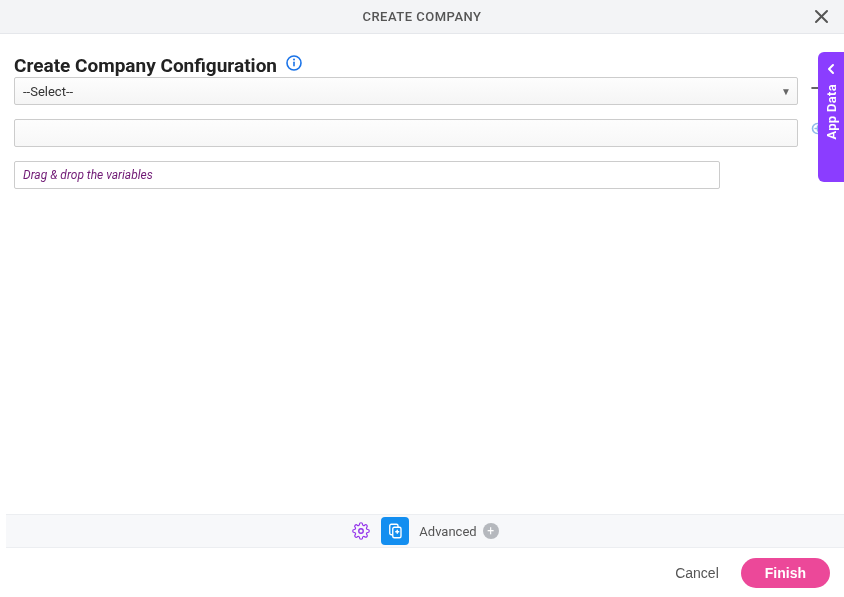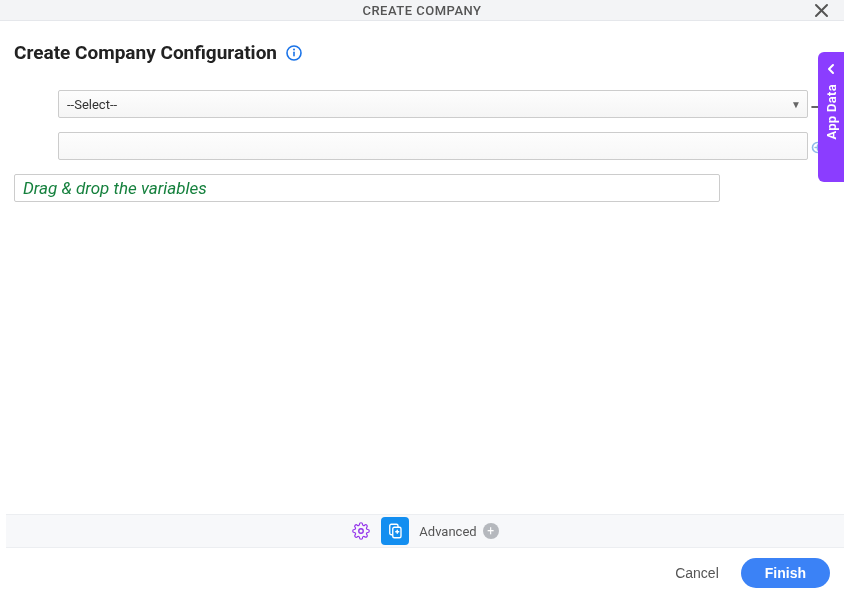--- a/index.html
+++ b/index.html
@@ -8,21 +8,21 @@
     font-size: 14px;
     color: #333;
     width: 844px;
     height: 597px;
     position: relative;
     background: #fff;
     overflow: hidden;
   }
   .header {
     background: #f3f4f6;
-    height: 21px;
+    height: 34px;
     display: flex;
     align-items: center;
     justify-content: center;
     position: relative;
     border-bottom: 1px solid #e5e7eb;
   }
   .header-title {
     font-size: 13px;
     letter-spacing: 0.5px;
     color: #555;
@@ -41,23 +41,21 @@
     cursor: pointer;
     color: #555;
   }
   .close-icon svg { stroke: #555; }
 
   .main {
     padding: 20px 14px 0 14px;
   }
   .page-title-row {
     display: flex;
-    align-items: center;
     gap: 8px;
-    margin-bottom: 26px;
   }
   .page-title {
     font-size: 19px;
     font-weight: 700;
     color: #222;
   }
   .info-icon {
     width: 18px;
     height: 18px;
     color: #1a73e8;
@@ -69,23 +67,22 @@
   .field-row { margin-bottom: 14px; }
   .field-label {
     font-size: 14px;
     color: #333;
     margin-bottom: 4px;
     display: block;
   }
   .required { color: #d93025; }
   .field-control-row {
     display: flex;
-    align-items: flex-end;
-    gap: 0;
-    margin-left: 44px;
+    align-items: flex-start;
+    gap: 10px;
   }
   .select-box {
     flex: 1;
     height: 28px;
     border: 1px solid #ccc;
     background: linear-gradient(#fdfdfd, #f5f5f5);
     padding: 0 22px 0 8px;
     font-size: 13px;
     color: #333;
     border-radius: 2px;
@@ -135,22 +132,22 @@
     cursor: pointer;
     color: #8fb9e8;
   }
 
   .store-input {
     width: 706px;
     height: 28px;
     border: 1px solid #ccc;
     background: #fff;
     padding: 0 8px;
-    font-size: 17px;
-    color: #15803d;
+    font-size: 12px;
+    color: #701a75;
     font-style: italic;
     border-radius: 2px;
     display: flex;
     align-items: center;
     cursor: text;
   }
 
   .toolbar {
     position: absolute;
     bottom: 49px;
@@ -233,21 +230,21 @@
     color: #555;
     padding: 0 8px;
   }
   .btn-outline {
     background: #fff;
     border: 1px solid #bbb;
     color: #444;
     padding: 0 24px;
   }
   .btn-primary {
-    background: #3b82f6;
+    background: #ec4899;
     border: none;
     color: #fff;
     font-weight: 600;
     padding: 12px 24px;
   }
 
   .side-tab {
     position: absolute;
     top: 52px;
     right: 0;

